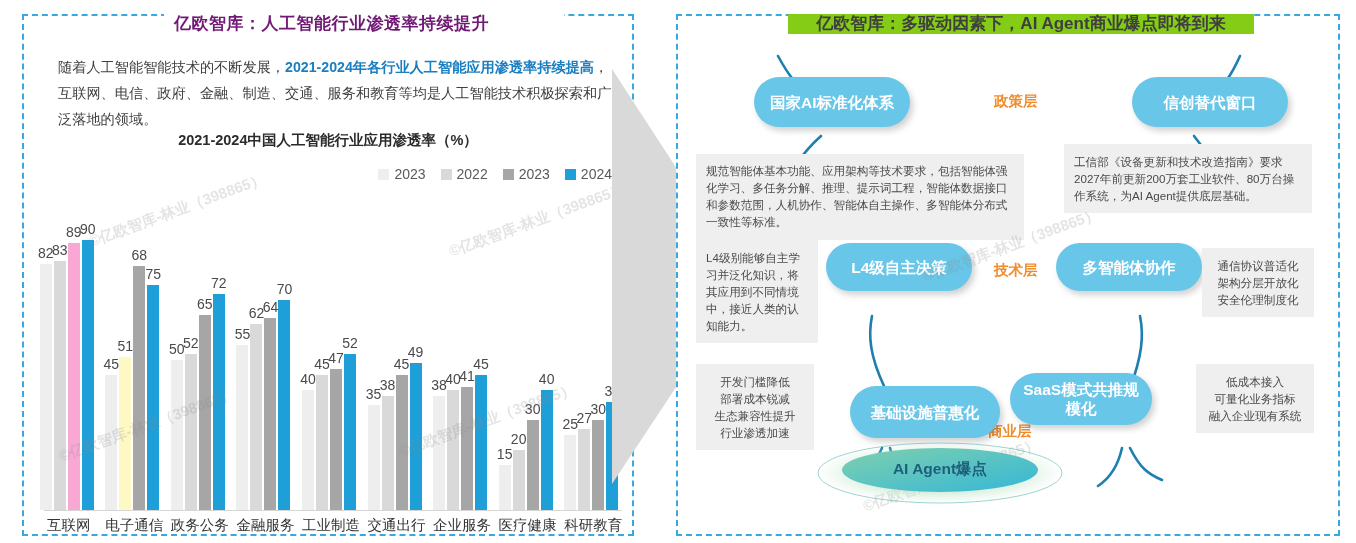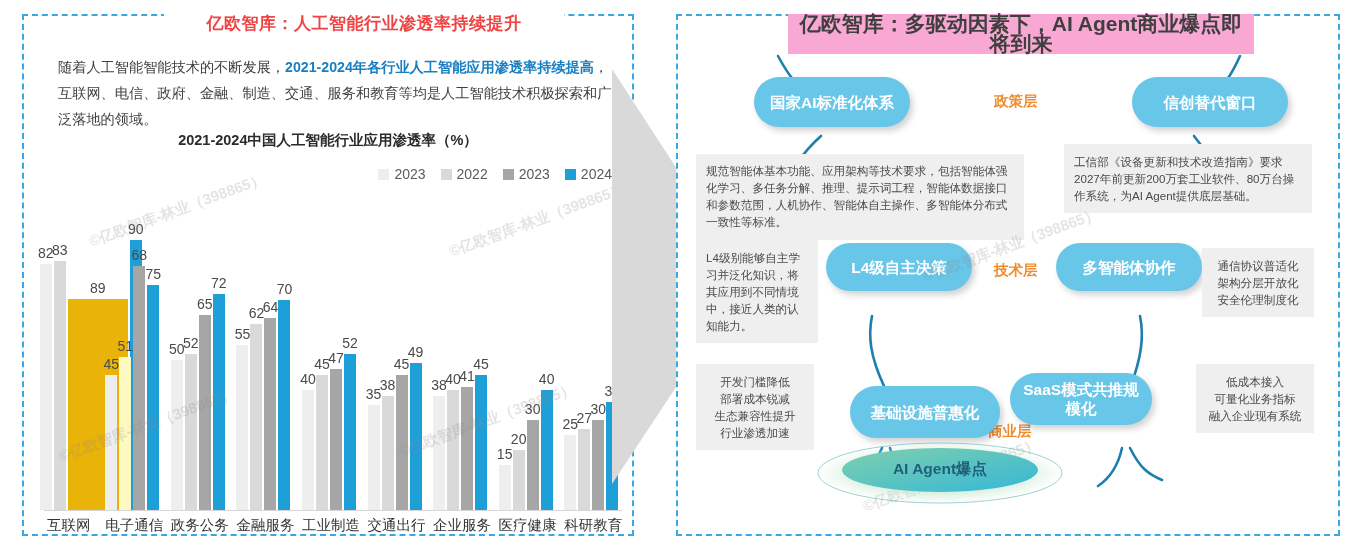--- a/index.html
+++ b/index.html
@@ -9,22 +9,22 @@
     position:relative;overflow:hidden;
   }
   .root{position:absolute;inset:0;}
 
   
   .panel{position:absolute;border:2px dashed #3aa8e0;background:#fff;}
 
   
   #left-panel{left:22px;top:14px;width:608px;height:518px;}
   #left-title{
-    position:absolute;left:140px;top:-2px;width:380px;text-align:center;
-    background:#fff;padding:0 10px;font-size:17px;font-weight:bold;color:#ef4444;
+    position:absolute;left:140px;top:-2px;width:380px;text-align:left;
+    background:#fff;padding:0 10px;font-size:17px;font-weight:bold;color:#701a75;
     line-height:20px;letter-spacing:.5px;
   }
   #intro{
     position:absolute;left:34px;top:38px;width:560px;
     font-size:14.2px;line-height:26px;color:#3f3f3f;
   }
   #intro .hl{color:#1a7fc1;font-weight:bold;}
   #chart-title{
     position:absolute;left:0;right:0;top:115px;text-align:center;
     font-size:14.5px;font-weight:bold;color:#2b2b2b;
@@ -48,21 +48,21 @@
   #xlabels{position:absolute;left:12px;top:500px;width:590px;display:flex;}
   #xlabels div{font-size:14.5px;color:#333;text-align:center;}
 
   
   #flow-arrow{position:absolute;left:612px;top:14px;width:92px;height:518px;pointer-events:none;}
 
   
   #right-panel{left:676px;top:14px;width:660px;height:518px;}
   #right-title{
     position:absolute;left:110px;top:-2px;width:450px;text-align:center;
-    background:#f9a8d4;padding:0 8px;font-size:21px;font-weight:bold;color:#3f3f3f;line-height:20px;
+    background:#84cc16;padding:0 8px;font-size:17px;font-weight:bold;color:#3f3f3f;line-height:20px;
   }
   #links{position:absolute;inset:0;}
 
   .pill{
     position:absolute;background:#68c6e9;border-radius:26px;
     color:#ffffff;font-weight:bold;display:flex;align-items:center;justify-content:center;
     text-align:center;box-shadow:3px 4px 6px rgba(0,0,0,.18);
     font-size:15.5px;line-height:19px;
   }
   .note{
@@ -121,21 +121,21 @@
 
     <div id="plot">
       <div id="axis"></div>
     <div class="group" style="left: 3.77778px;">
           <div class="bar" style="height: 246px; background: rgb(238, 238, 238);">
             <span>82</span>
           </div>
           <div class="bar" style="height: 249px; background: rgb(217, 217, 217);">
             <span>83</span>
           </div>
-          <div class="bar" style="height: 211px; background: #eab308; padding-left: 48px;">
+          <div class="bar" style="height: 267px; background: #f9a8d4;">
             <span>89</span>
           </div>
           <div class="bar" style="height: 270px; background: rgb(31, 159, 216);">
             <span>90</span>
           </div>
         </div>
         <div class="group" style="left: 69.3333px;">
           <div class="bar" style="height: 135px; background: rgb(238, 238, 238);">
             <span>45</span>
           </div>

